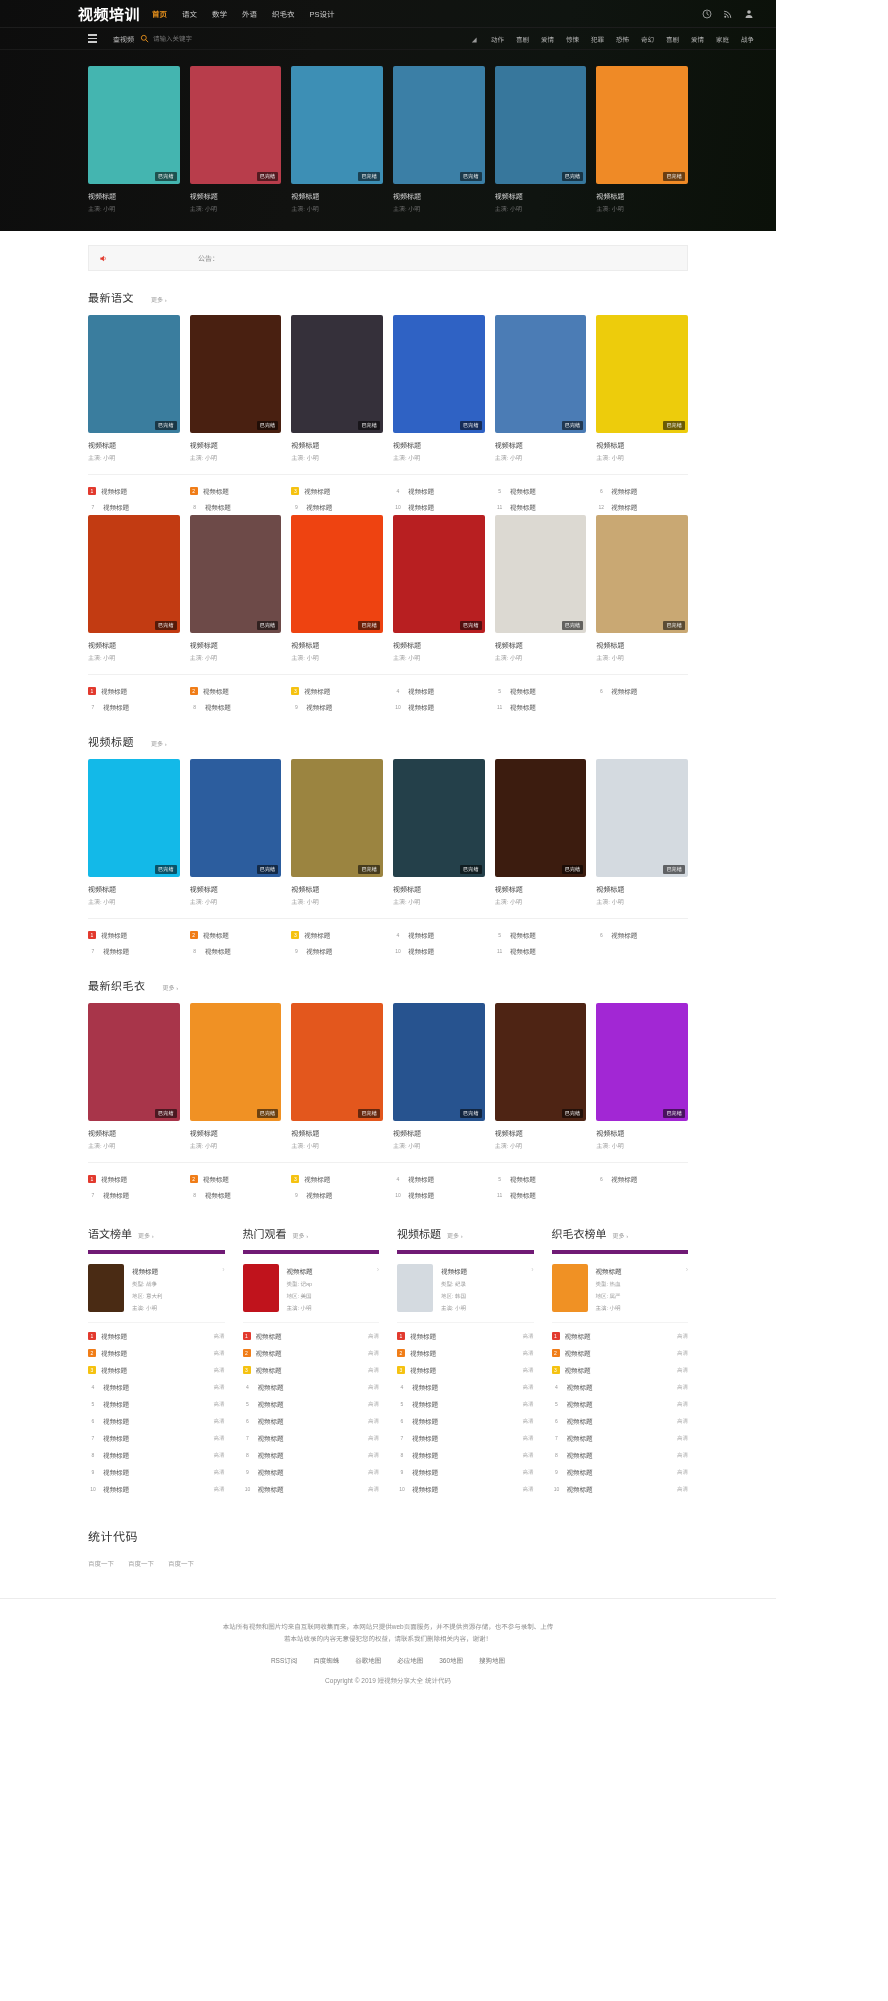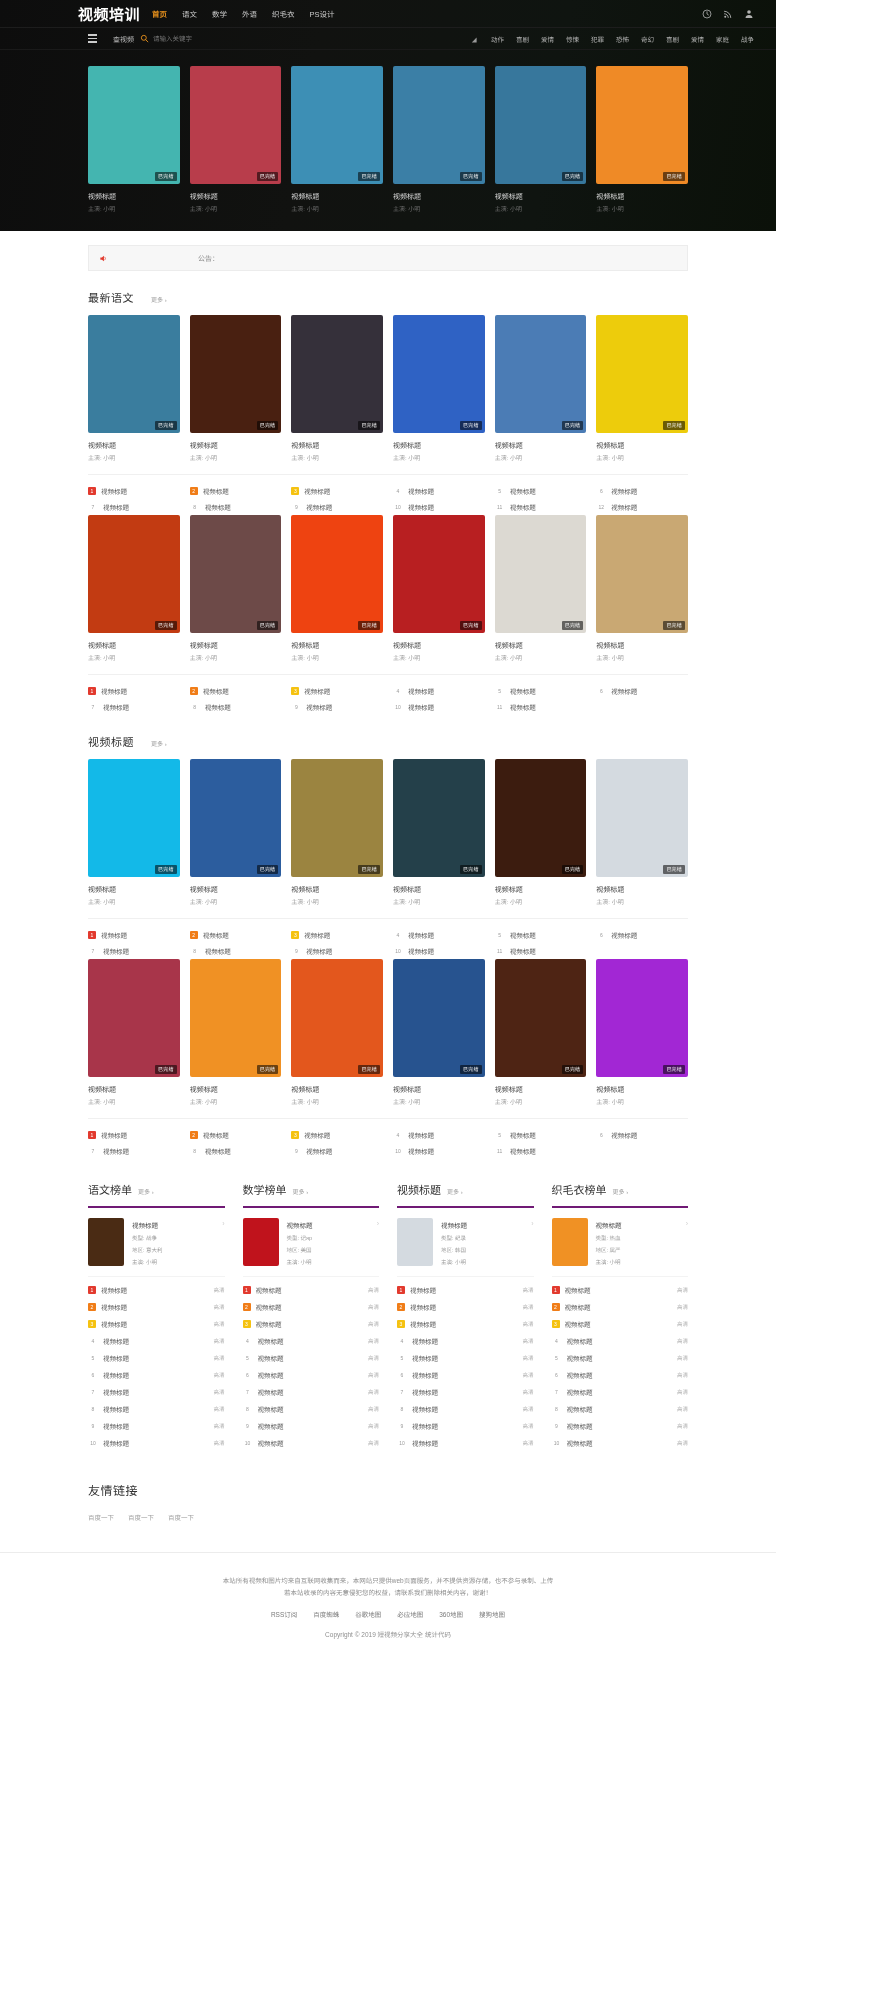--- a/index.html
+++ b/index.html
@@ -173,21 +173,21 @@
   .rk.plain { background: transparent; color: #9b9b9b; width: 10px; }
   .rank-item .rtxt { font-size: 6.5px; color: #555; white-space: nowrap; overflow: hidden; text-overflow: ellipsis; }
 
   
   .rankcols {
     display: grid;
     grid-template-columns: repeat(4, 1fr);
     gap: 0 18px;
     padding-top: 22px;
   }
-  .rcol-head { display: flex; align-items: baseline; gap: 6px; padding-bottom: 9px; border-bottom: 2px solid #701a75;}
+  .rcol-head { display: flex; align-items: baseline; gap: 6px; padding-bottom: 9px; border-bottom: 4px solid #701a75;}
   .rcol-head h3 { font-size: 11px; font-weight: normal; color: #333; }
   .rcol-head .more { font-size: 6px; color: #9c9c9c; text-decoration: none; }
   .rcol-feature {
     display: flex;
     gap: 8px;
     padding: 10px 0 10px 0;
     border-bottom: 1px solid #f3f3f3;
     align-items: flex-start;
   }
   .rcol-feature .fthumb { width: 36px; height: 48px; border-radius: 2px; flex: none; }
@@ -644,20 +644,24 @@
               <span class="rk plain">10</span>
               <span class="rtxt">视频标题</span>
             </div>
             <div class="rank-item">
               <span class="rk plain">11</span>
               <span class="rtxt">视频标题</span>
             </div>
           </div>
         </div>
         <div>
+          <div class="sec-head">
+            <h3>最新织毛衣</h3>
+            <a class="more" href="#">更多 ›</a>
+          </div>
           <div class="grid6">
             <div class="vcard">
               <div class="vthumb" style="background:#a8354a">
                 <span class="badge-hd">已完结</span>
               </div>
               <div class="vtitle">视频标题</div>
               <div class="vsub">主演: 小明</div>
             </div>
             <div class="vcard">
               <div class="vthumb" style="background:#f09124">
@@ -808,21 +812,21 @@
             </div>
             <div class="rrow">
               <span class="rk plain">10</span>
               <span class="rtxt">视频标题</span>
               <span class="rtag">高清</span>
             </div>
           </div>
         </div>
         <div>
           <div class="rcol-head">
-            <h3>数学榜单</h3>
+            <h3>热门观看</h3>
             <a href="#" class="more">更多 ›</a>
           </div>
           <div class="rcol-feature">
             <div class="fthumb" style="background:#c0131c"></div>
             <div class="fmeta">
               <div class="ft">视频标题</div>
               <div class="fl">类型: 记яр</div>
               <div class="fl">地区: 美国</div>
               <div class="fl">主演: 小明</div>
             </div>
@@ -1013,21 +1017,21 @@
             <div class="rrow">
               <span class="rk plain">10</span>
               <span class="rtxt">视频标题</span>
               <span class="rtag">高清</span>
             </div>
           </div>
         </div>
       </div>
 
     <div class="friend">
-      <h2>友情链接</h2>
+      <h2>统计代码</h2>
       <div class="links">
         <a href="#">百度一下</a>
         <a href="#">百度一下</a>
         <a href="#">百度一下</a>
       </div>
     </div>
   </div>
 
   <footer>
     <div class="fline">本站所有视频和图片均来自互联网收集而来，本网站只提供web页面服务，并不提供资源存储，也不参与录制、上传</div>

